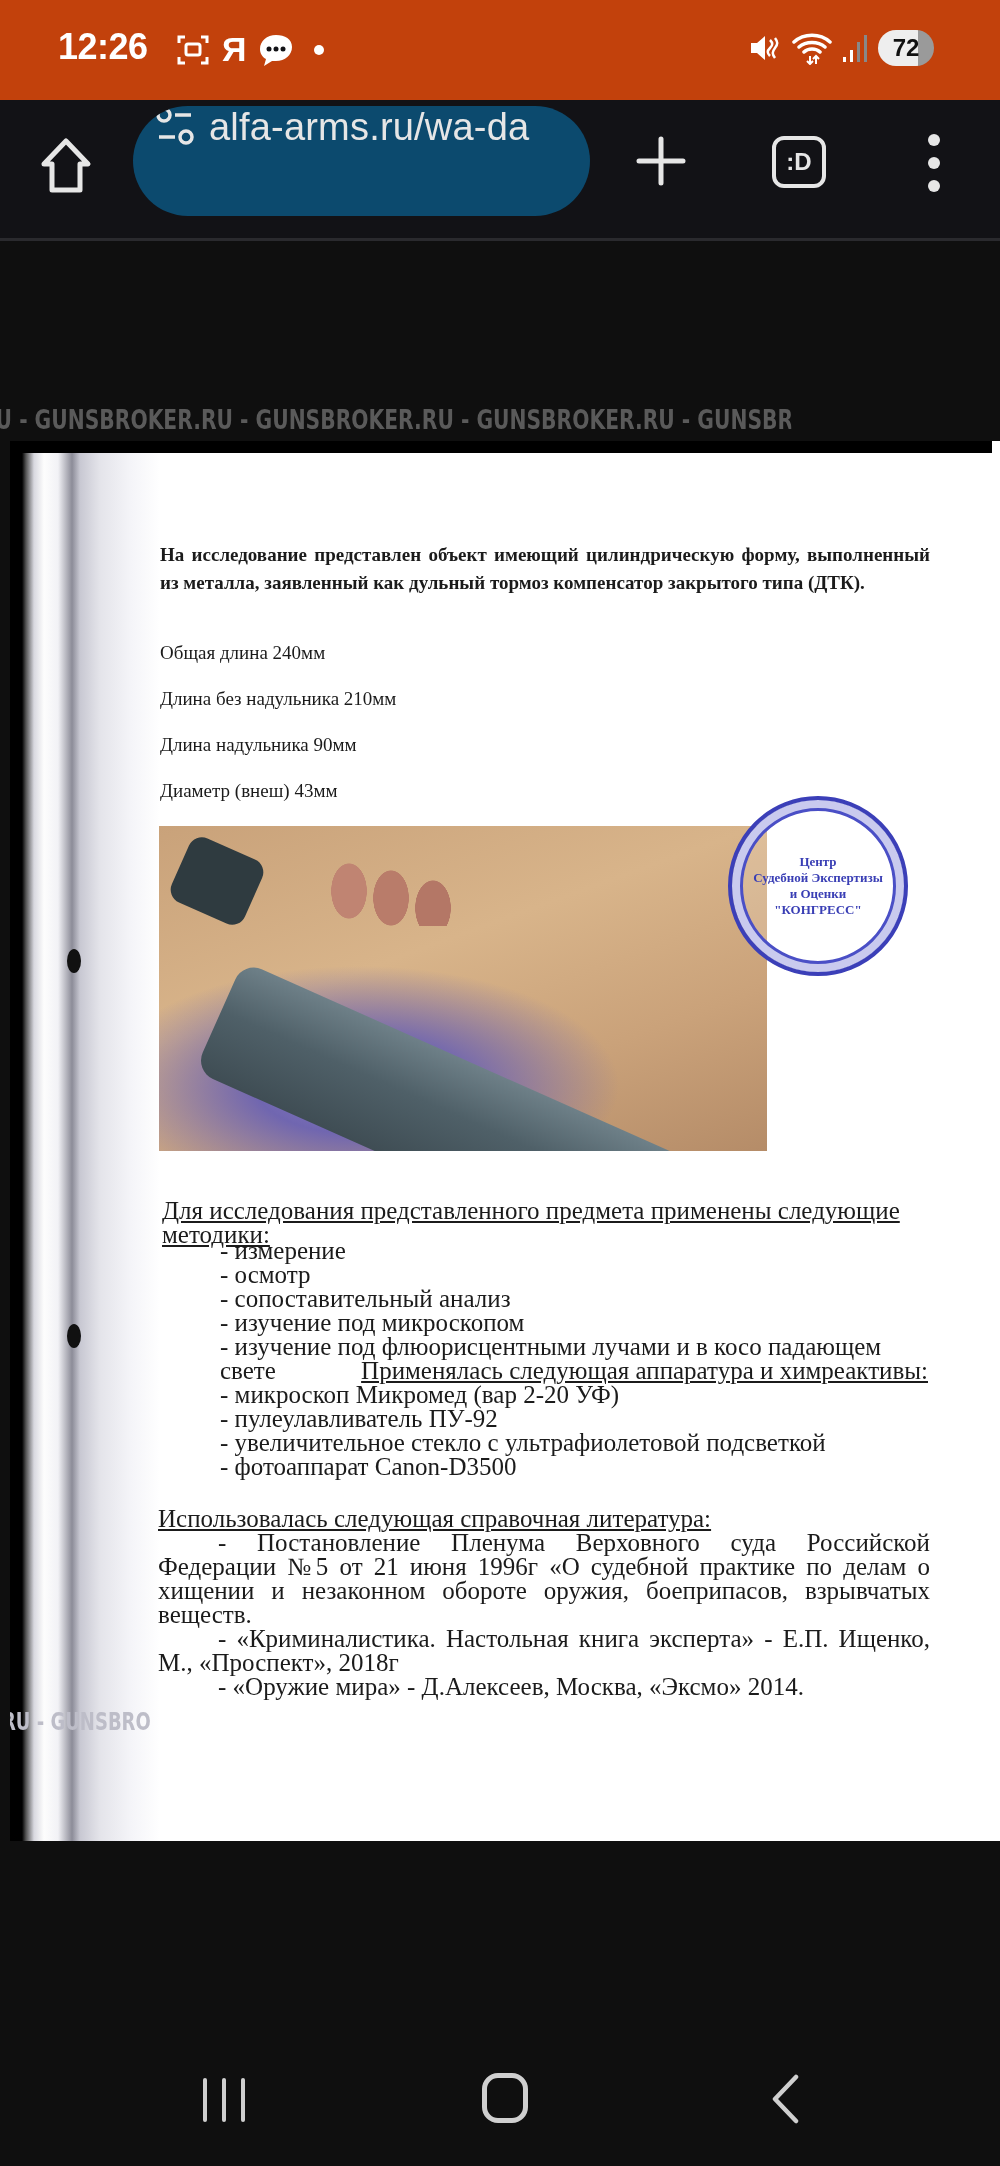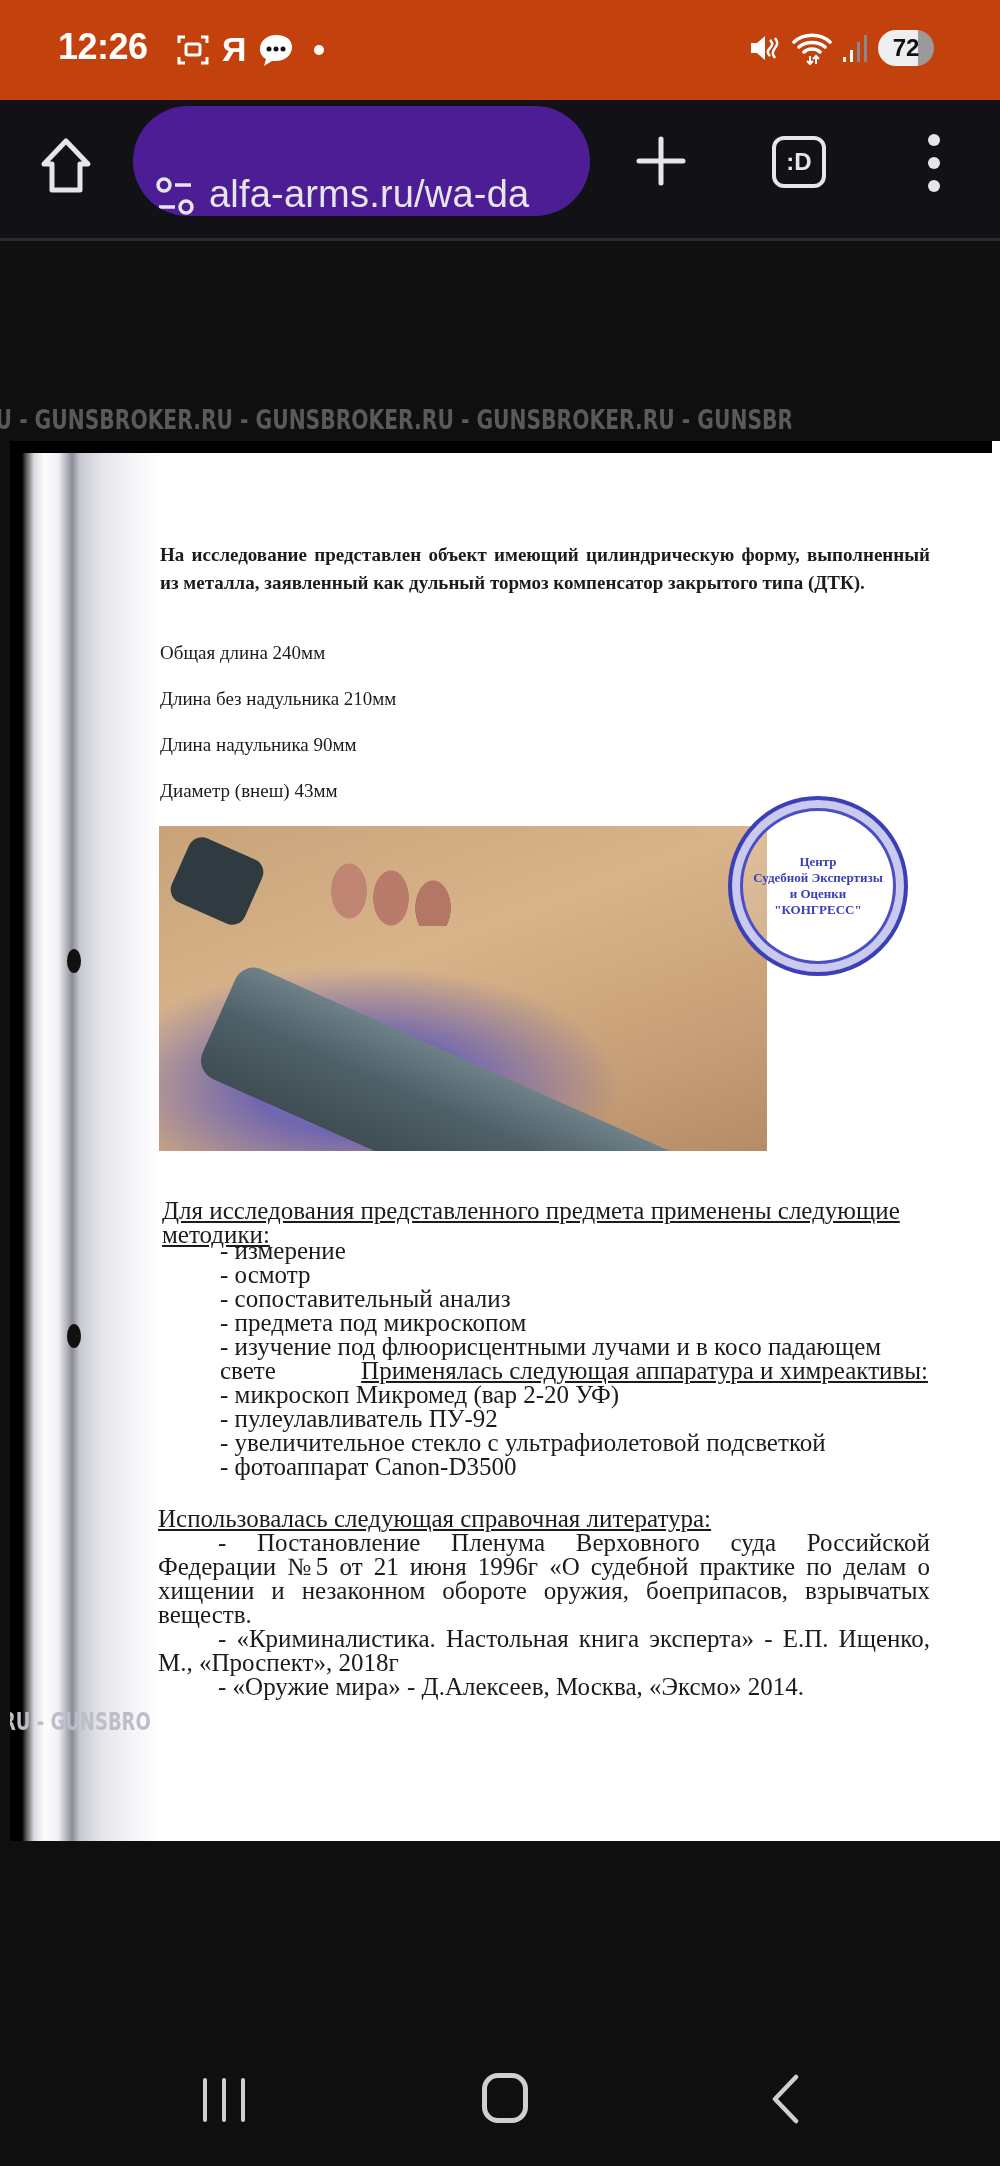--- a/index.html
+++ b/index.html
@@ -10,21 +10,21 @@
   .status-bar { position: absolute; left: 0; top: 0; width: 1000px; height: 100px; background: #c2410c; color: #fff; }
   .status-time { position: absolute; left: 58px; top: 26px; font-size: 36px; font-weight: 600; letter-spacing: -0.5px; }
   .status-icons-left { position: absolute; left: 176px; top: 30px; display: flex; align-items: center; gap: 12px; }
   .status-icons-right { position: absolute; right: 66px; top: 30px; display: flex; align-items: center; gap: 10px; }
   .battery-badge { width: 56px; height: 36px; border-radius: 18px; background: linear-gradient(90deg,#eee 0,#eee 72%,#9a9a9a 72%); color: #111; font-size: 24px; font-weight: 700; display: flex; align-items: center; justify-content: center; }
 
   
   .toolbar { position: absolute; left: 0; top: 100px; width: 1000px; height: 140px; background: #121216; }
   .toolbar-bottom-line { position: absolute; left: 0; top: 238px; width: 1000px; height: 3px; background: #2a2a2e; }
   .home-btn { position: absolute; left: 38px; top: 36px; width: 56px; height: 60px; }
-  .url-bar { position: absolute; left: 133px; top: 6px; width: 457px; height: 110px; border-radius: 55px; background: #4c1d95; display: flex; align-items: flex-end; padding-left: 22px; overflow: hidden; }
+  .url-bar { position: absolute; left: 133px; top: 6px; width: 457px; height: 110px; border-radius: 55px; background: #0c4a6e; display: flex; align-items: flex-start; padding-left: 22px; overflow: hidden; }
   .url-text { color: #e6e6e6; font-size: 38px; white-space: nowrap; margin-left: 14px; letter-spacing: 0.2px; }
   .plus-btn { position: absolute; left: 636px; top: 36px; width: 50px; height: 50px; }
   .tabs-btn { position: absolute; left: 772px; top: 36px; width: 54px; height: 52px; border: 4px solid #e6e6e6; border-radius: 12px; color: #e6e6e6; font-size: 24px; font-weight: 700; display: flex; align-items: center; justify-content: center; }
   .menu-btn { position: absolute; left: 920px; top: 34px; width: 28px; height: 58px; display: flex; flex-direction: column; justify-content: space-between; align-items: center; }
   .menu-dot { width: 12px; height: 12px; border-radius: 50%; background: #e6e6e6; }
 
   
   .content { position: absolute; left: 0; top: 241px; width: 1000px; height: 1600px; background: #0f0f0f; }
   .watermark { position: absolute; left: -20px; top: 164px; width: 1040px; height: 32px; color: #5a5a5a; font-size: 26px; font-weight: 700; letter-spacing: 0px; white-space: nowrap; overflow: hidden; transform: scaleX(0.78); transform-origin: left; font-family: "DejaVu Sans", sans-serif; }
 
@@ -154,21 +154,21 @@
         <div>и Оценки</div>
         <div>"КОНГРЕСС"</div>
       </div>
     </div>
 
     <p class="doc-text underline" style="top:758px;left:152px;">Для исследования представленного предмета применены следующие методики:</p>
     <div class="doc-text" style="top:798px;">
       <div class="list-item">- измерение</div>
       <div class="list-item">- осмотр</div>
       <div class="list-item">- сопоставительный анализ</div>
-      <div class="list-item">- предмета под микроскопом</div>
+      <div class="list-item">- изучение под микроскопом</div>
       <div class="list-item">- изучение под флюорисцентными лучами и в косо падающем свете</div>
     </div>
     <p class="doc-text underline" style="top:918px;left:148px;text-align:right;">Применялась следующая аппаратура и химреактивы:</p>
     <div class="doc-text" style="top:942px;">
       <div class="list-item">- микроскоп Микромед (вар 2-20 УФ)</div>
       <div class="list-item">- пулеулавливатель ПУ-92</div>
       <div class="list-item">- увеличительное стекло с ультрафиолетовой подсветкой</div>
       <div class="list-item">- фотоаппарат Canon-D3500</div>
     </div>
 

